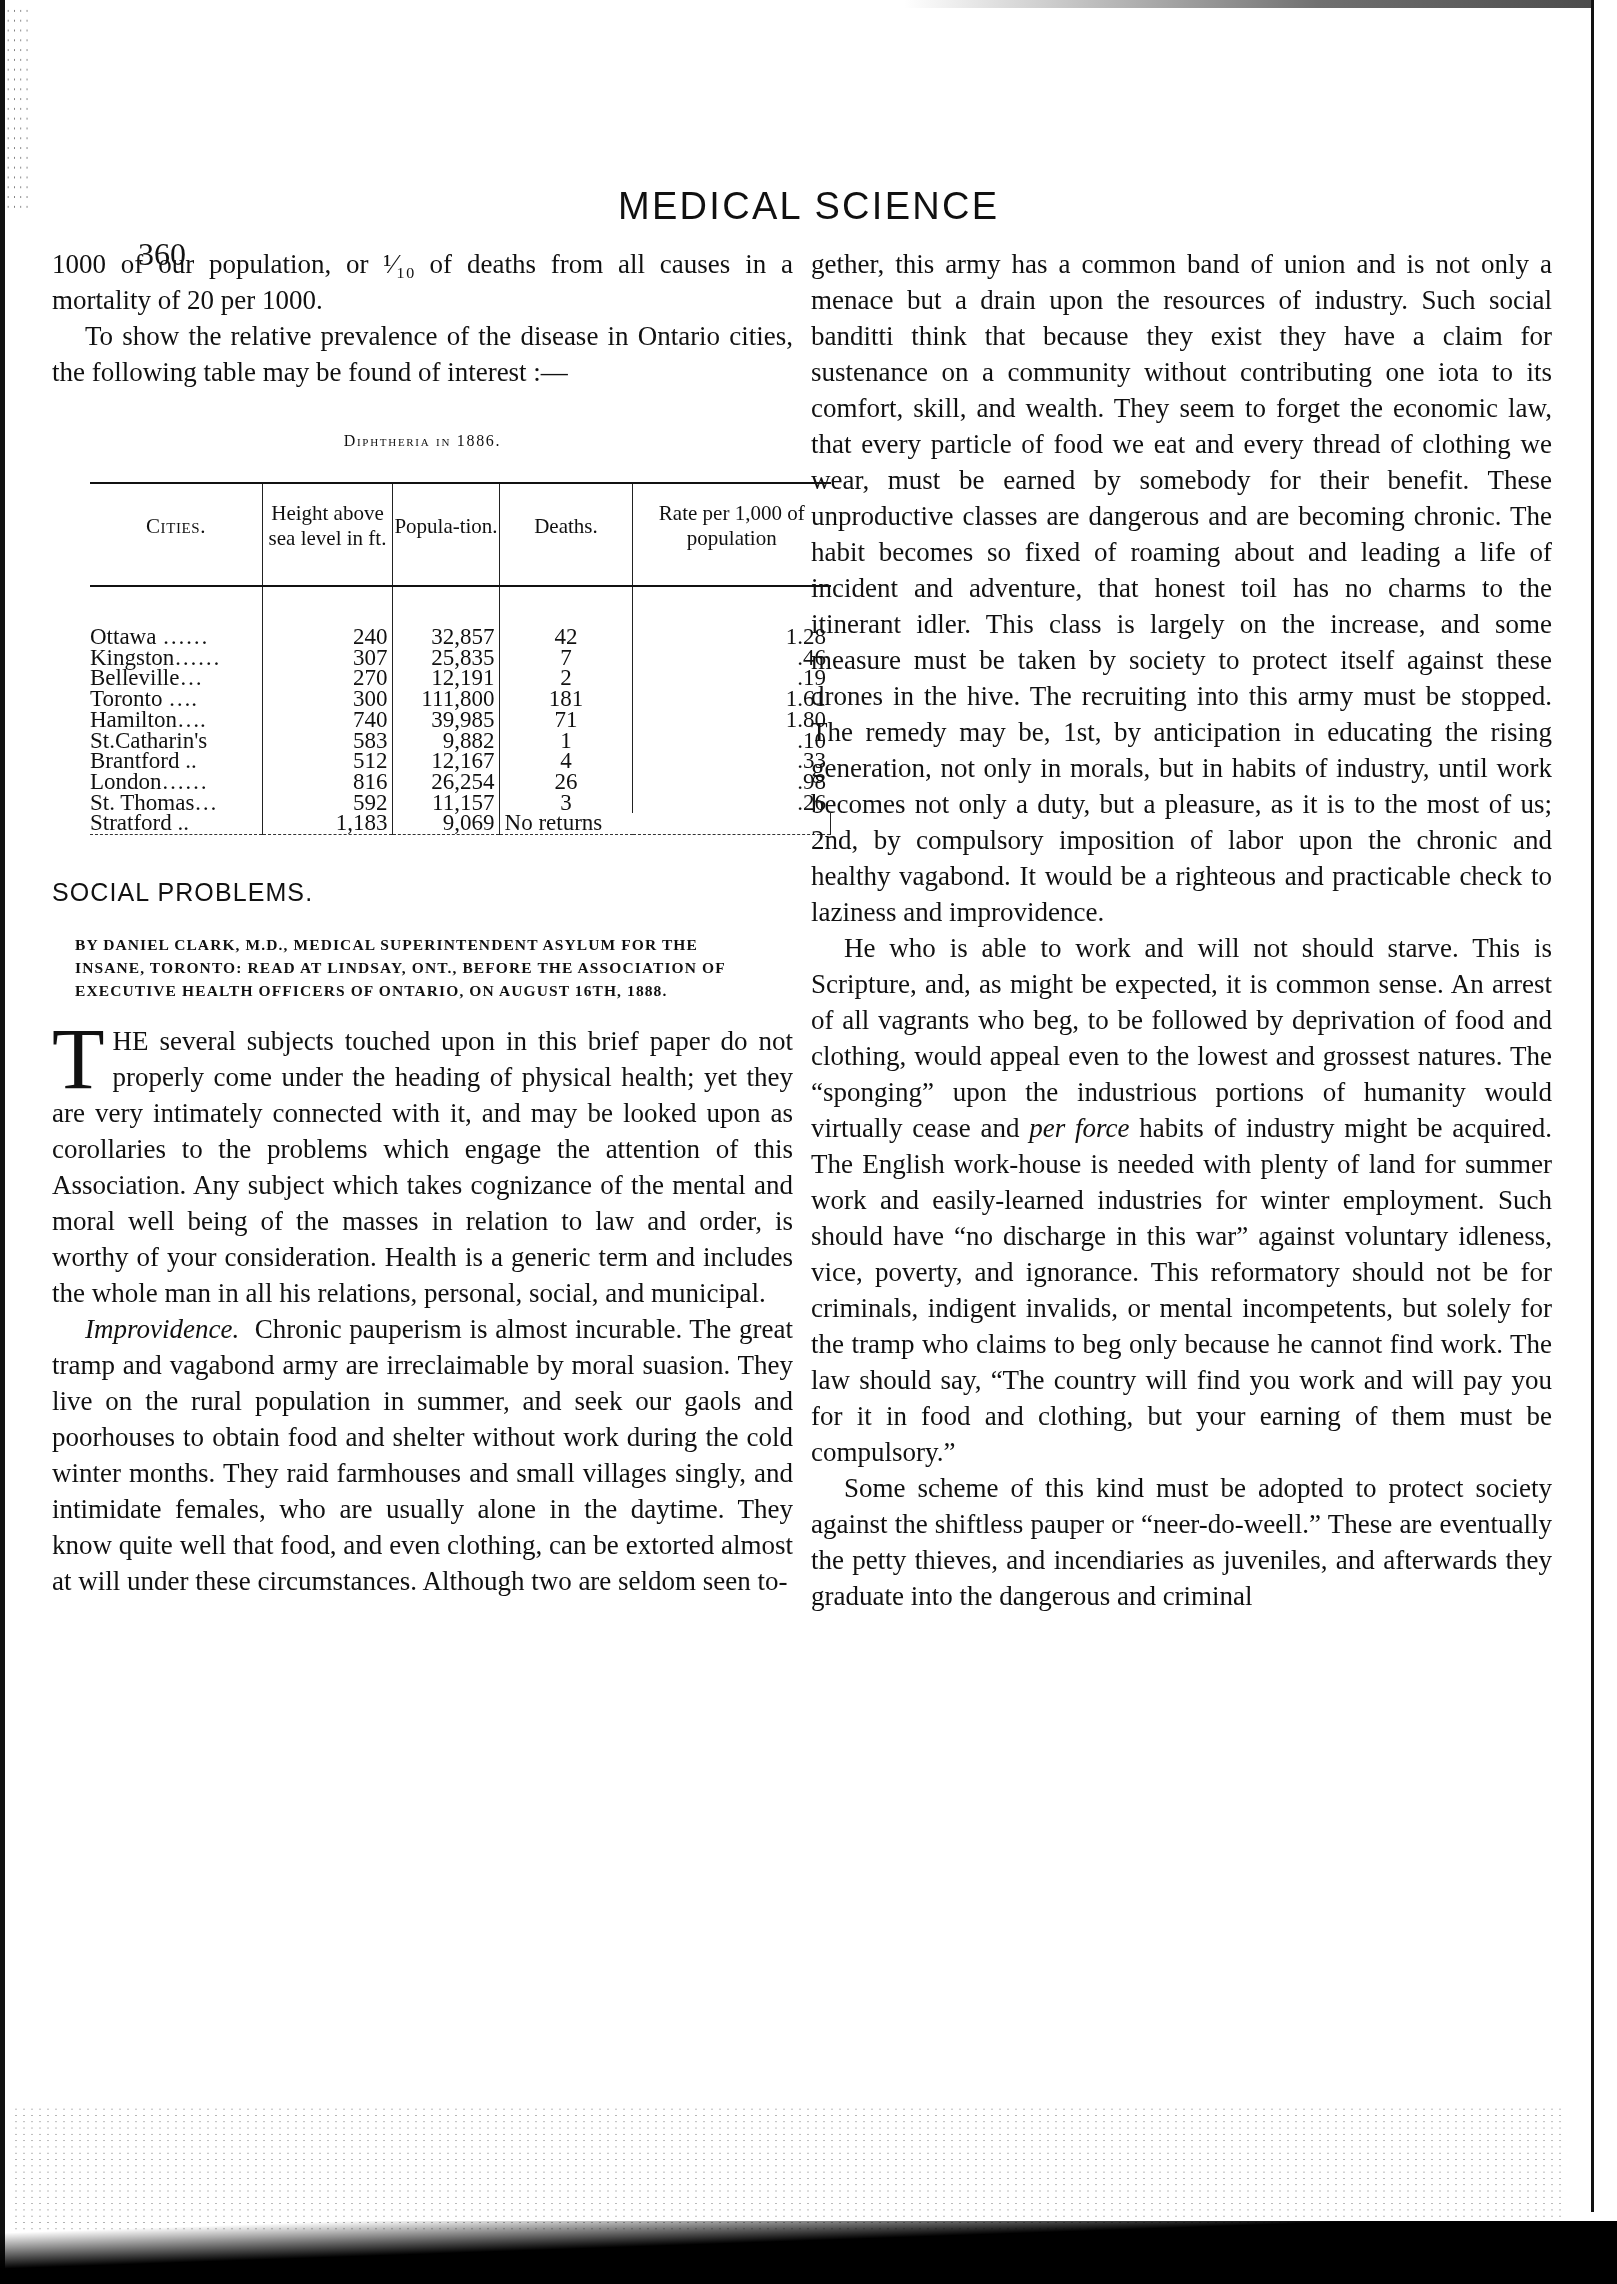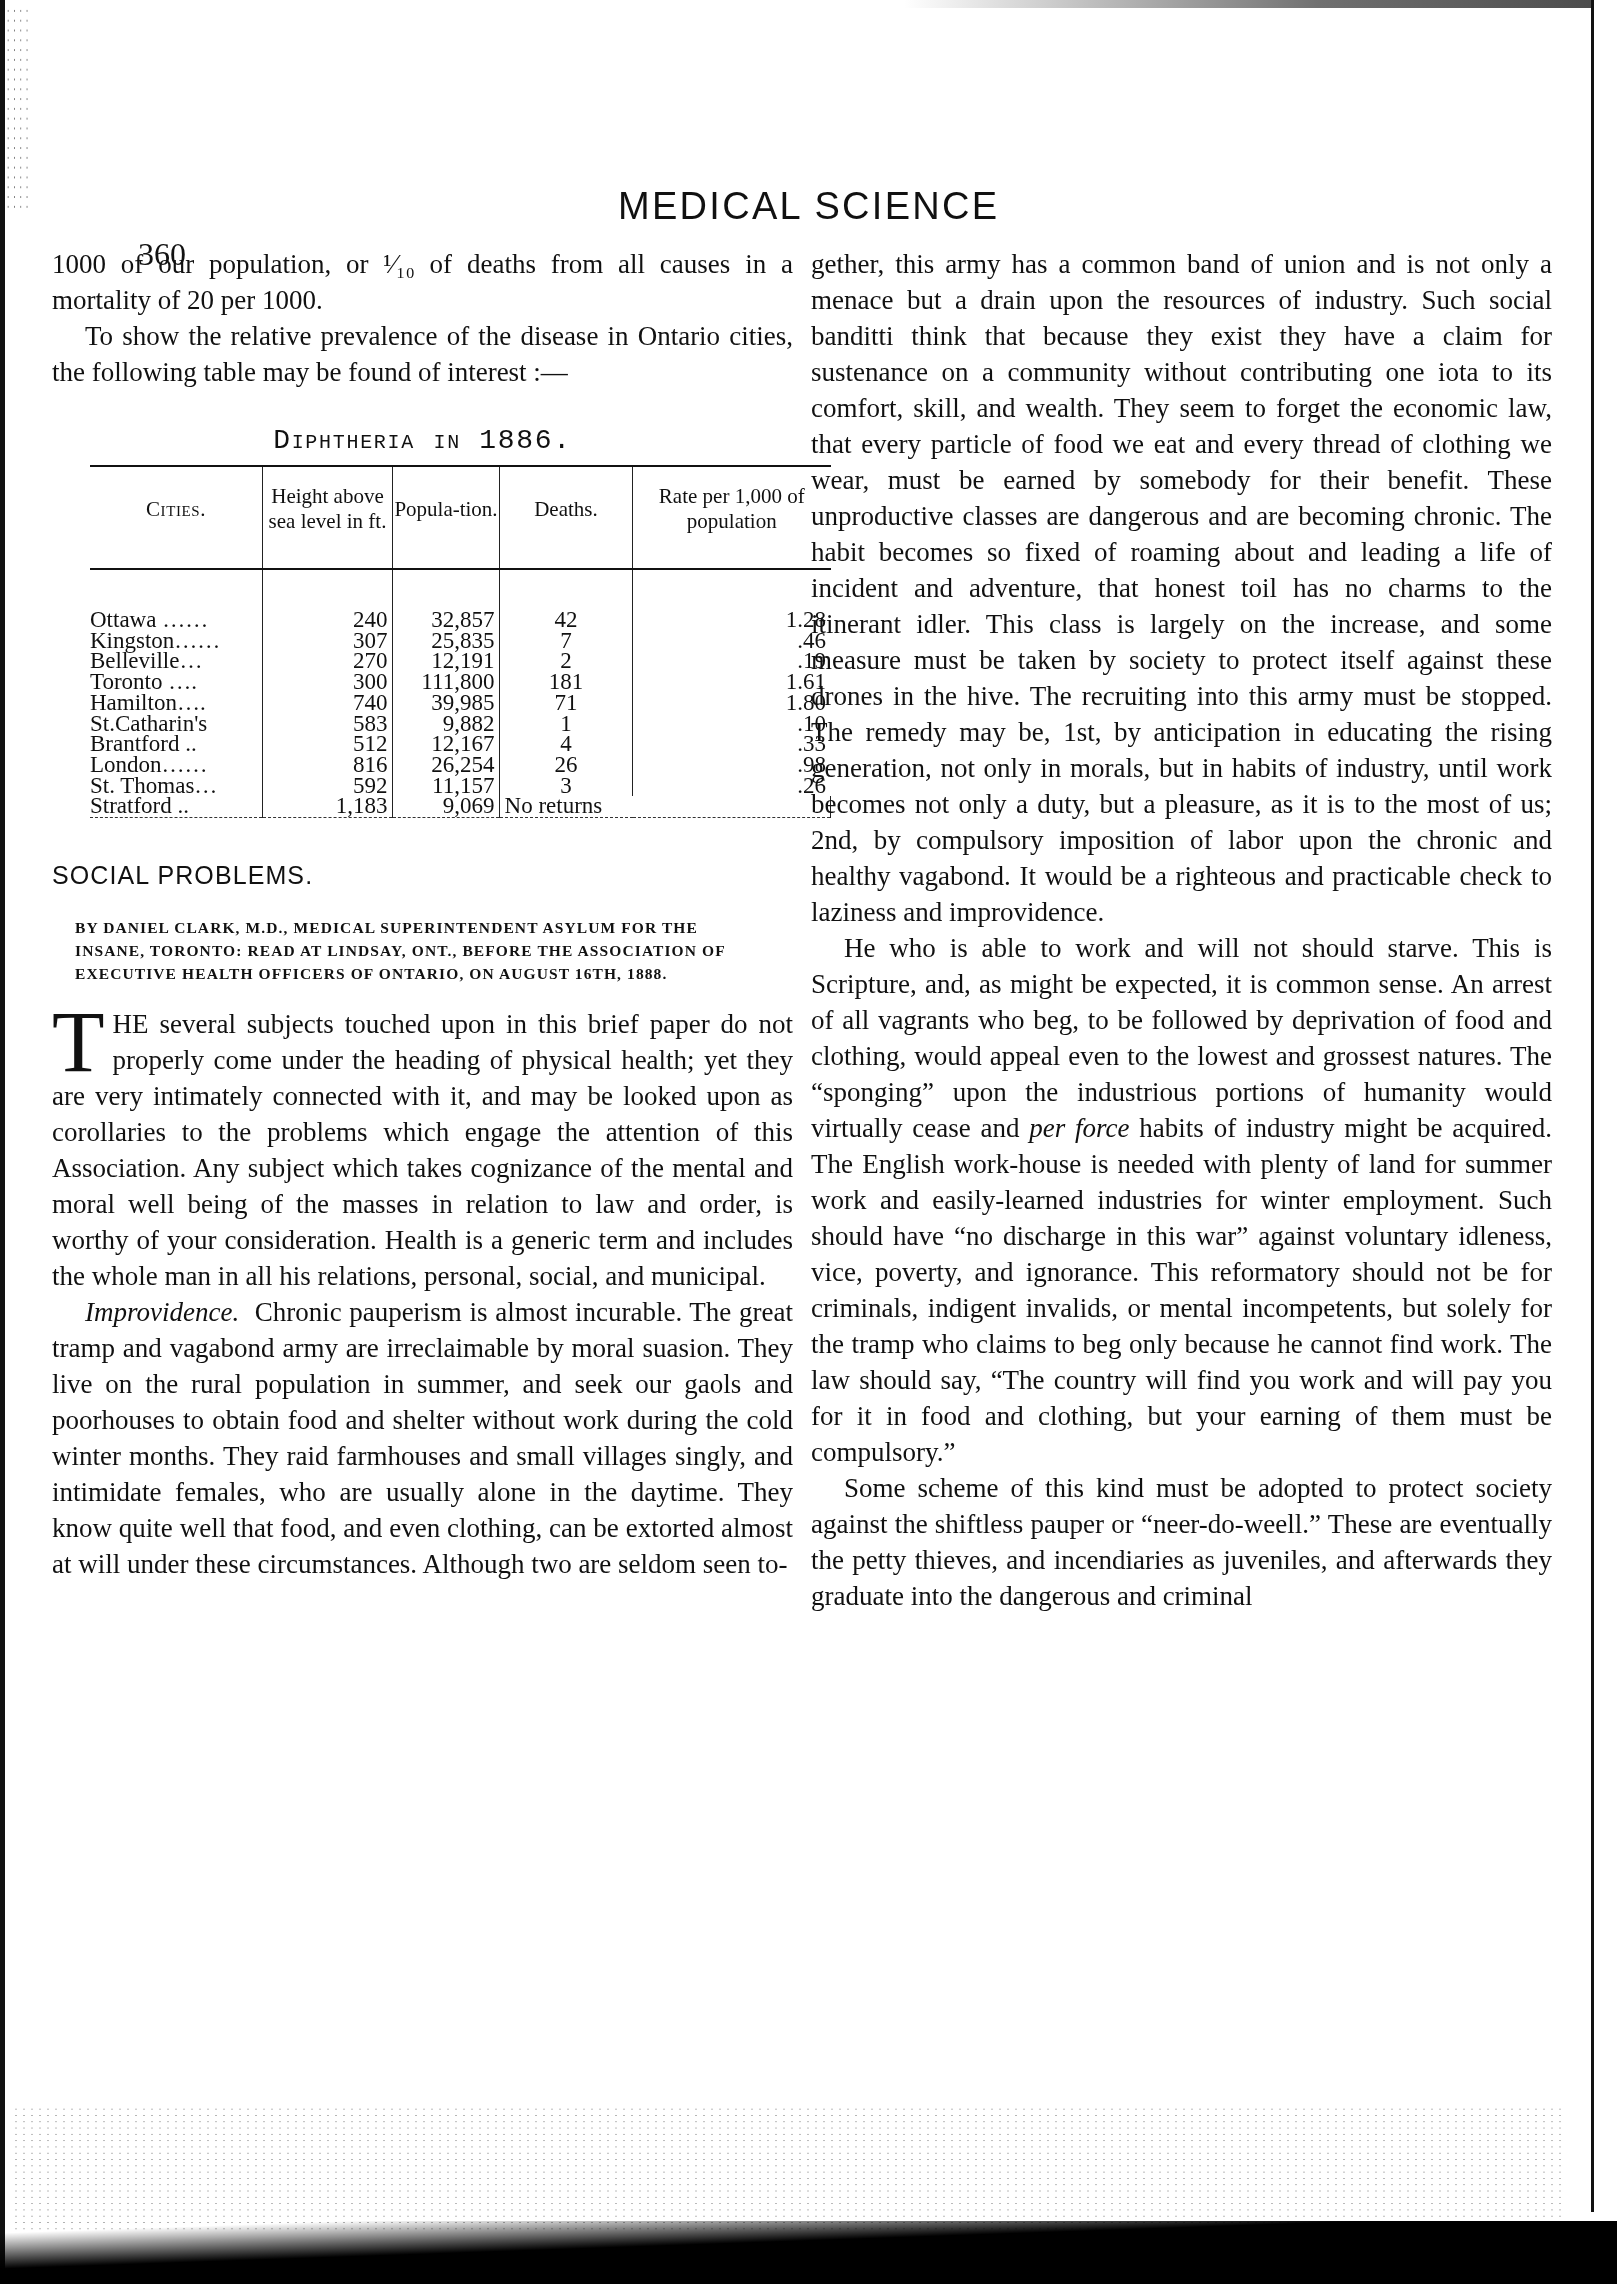--- a/index.html
+++ b/index.html
@@ -23,21 +23,21 @@
     .journal-title { position: absolute; left: 618px; top: 1px; font-family: "Liberation Sans", "DejaVu Sans", sans-serif;
       font-size: 38px; letter-spacing: 2.3px; }
 
     .col { position: absolute; top: 246px; width: 741px; font-size: 27px; line-height: 36px; text-align: justify; }
     .col-left { left: 52px; }
     .col-right { left: 811px; }
     .para { margin: 0; }
     .indent { text-indent: 33px; }
     .i { font-style: italic; }
 
-    .table-title { text-align: center; font-size: 28px; letter-spacing: 1.7px; margin: 33px 0 6px 0; font-variant: small-caps; font-family: Liberation Mono, monospace; }
+    .table-title { text-align: center; font-size: 16px; letter-spacing: 1.7px; margin: 33px 0 23px 0; font-variant: small-caps; }
     table.dt { width: 741px; border-collapse: collapse; font-size: 23px; line-height: 26.4px; margin-left: 38px; }
     table.dt th { font-weight: normal; font-size: 21px; line-height: 25px; padding: 17px 0 34px 0;
       border-top: 2.3px solid #111; border-bottom: 2.3px solid #111; text-align: center; vertical-align: middle; }
     table.dt th.cities { font-variant: small-caps; letter-spacing: 0.6px; }
     table.dt td { padding: 0 4.6px; text-align: right; white-space: nowrap; height: 20.7px; line-height: 20.7px; }
     table.dt td.city { text-align: left; padding-left: 0; }
     table.dt td.deaths { text-align: center; }
     table.dt tr.first td { padding-top: 40px; }
     table.dt tr.last td { padding-bottom: 34px; }
     table.dt .vl { border-right: 1.1px solid #222; }

